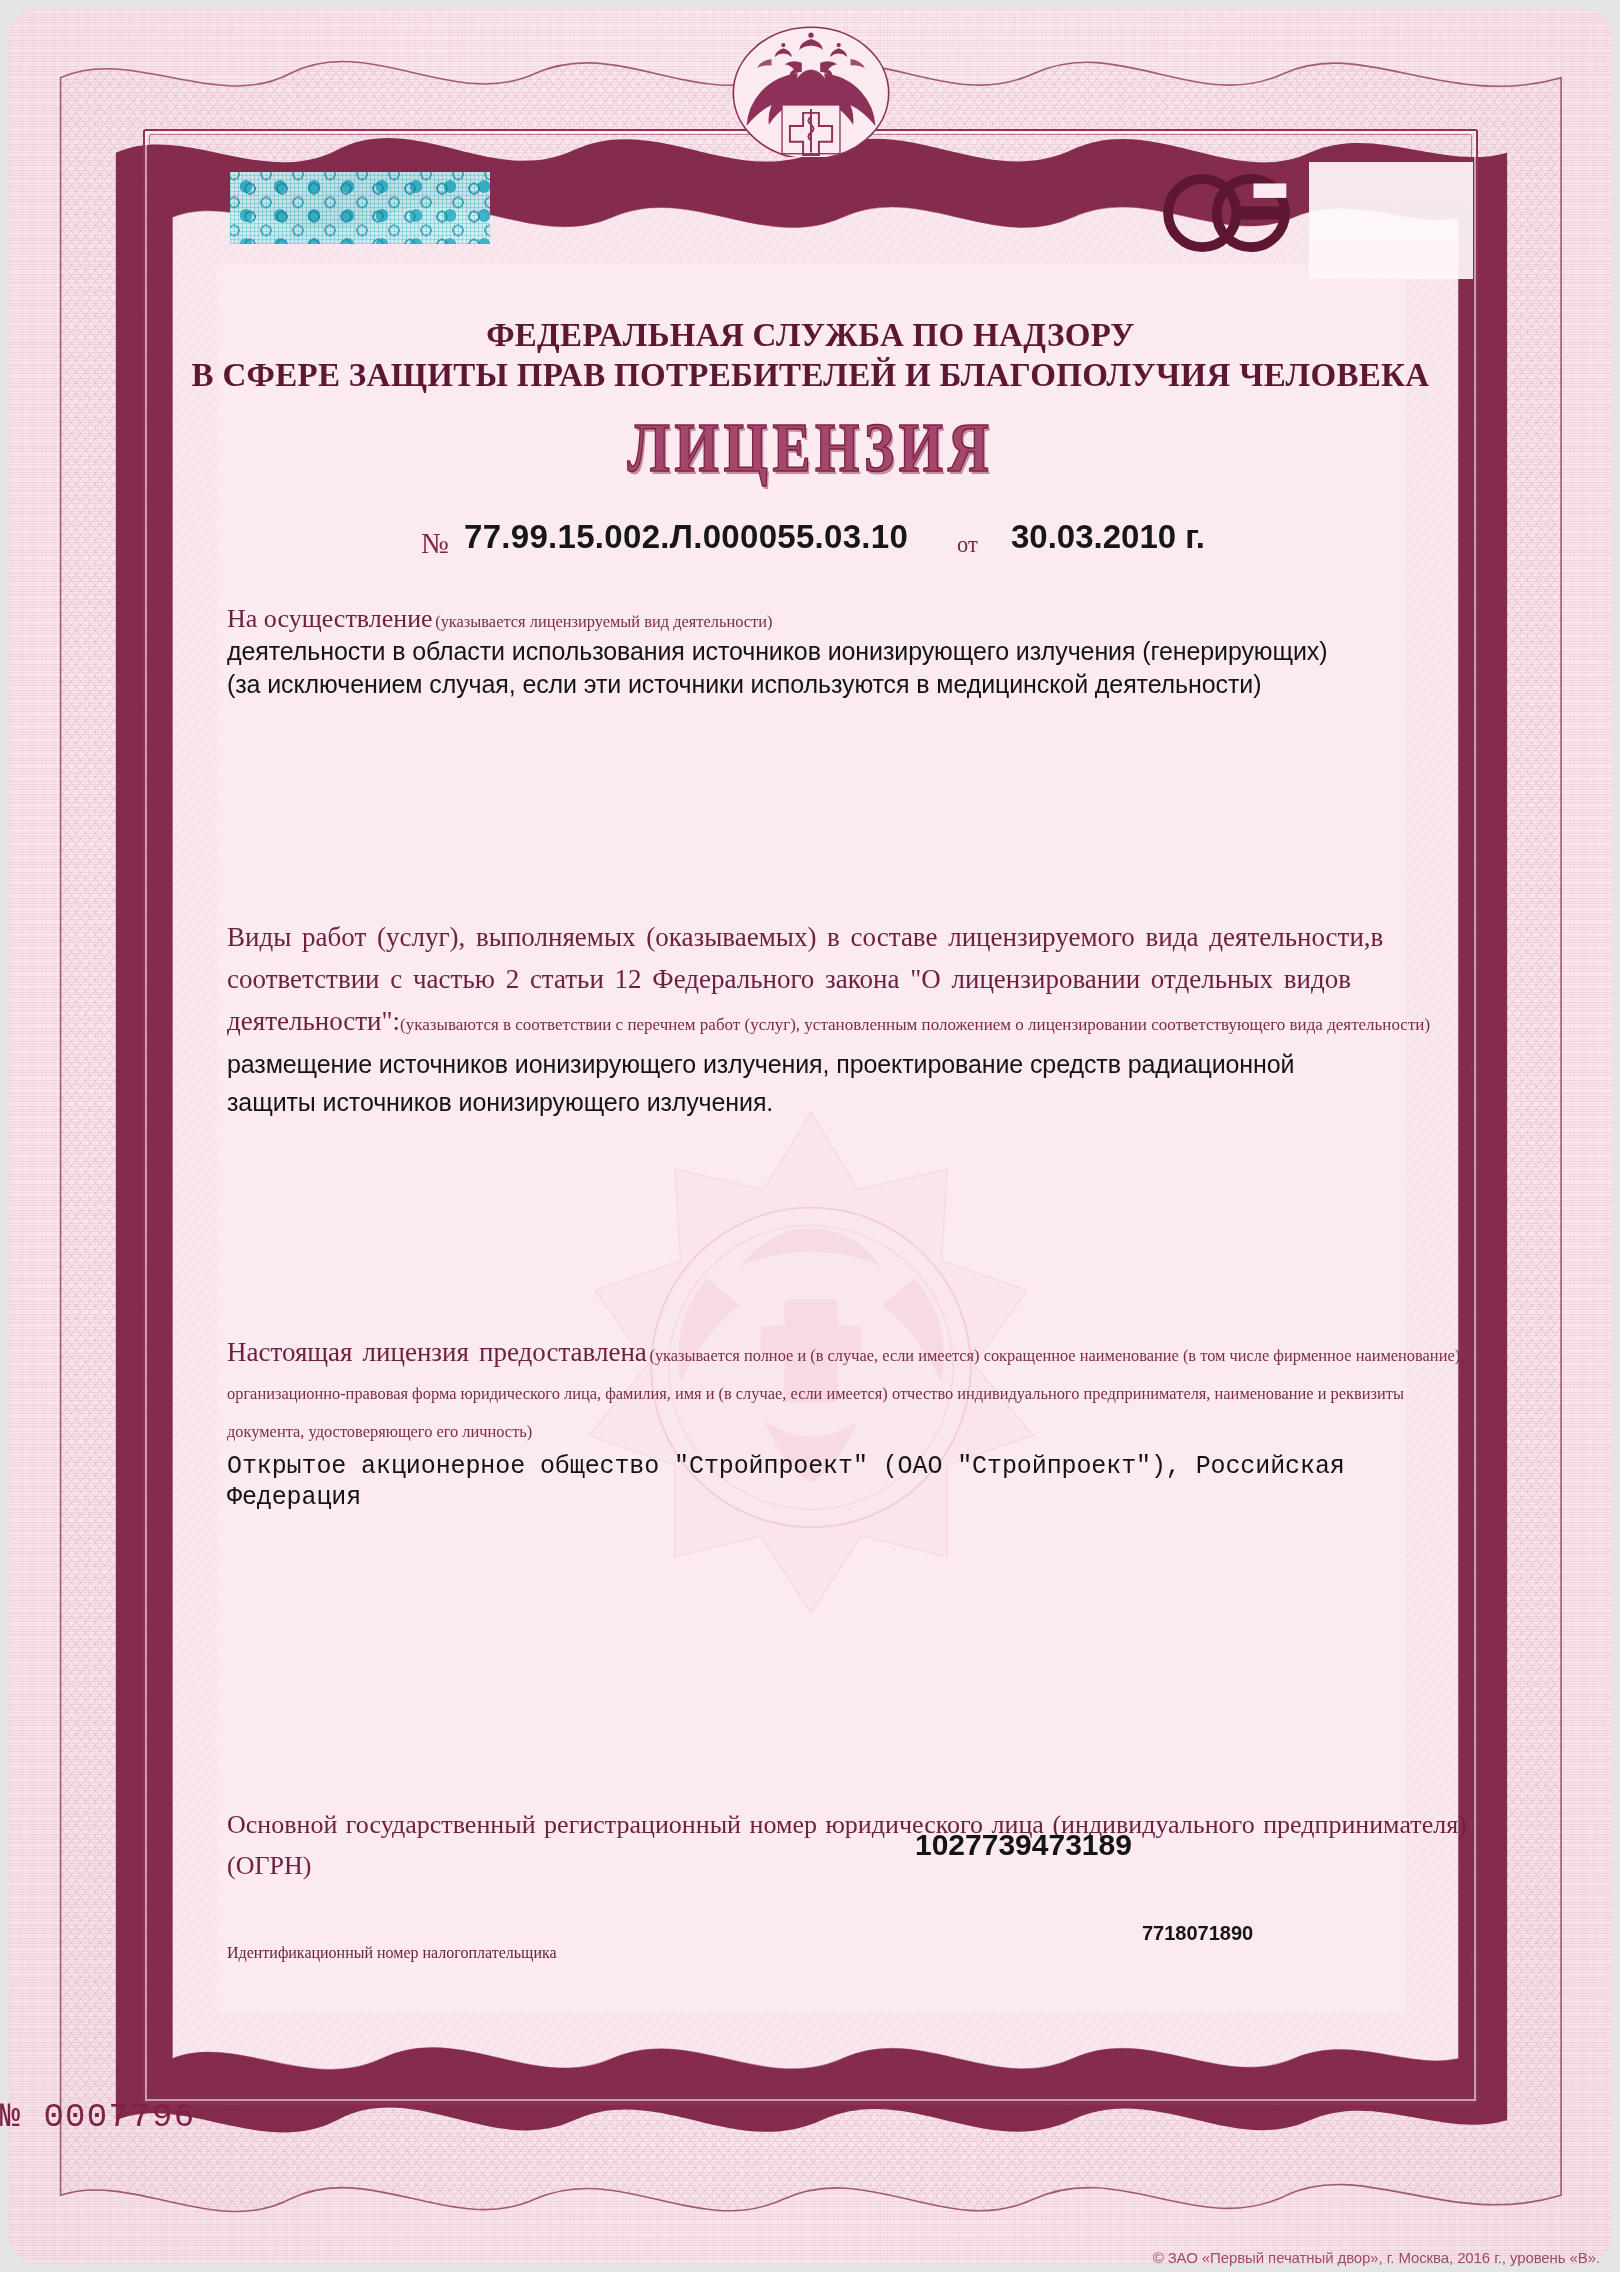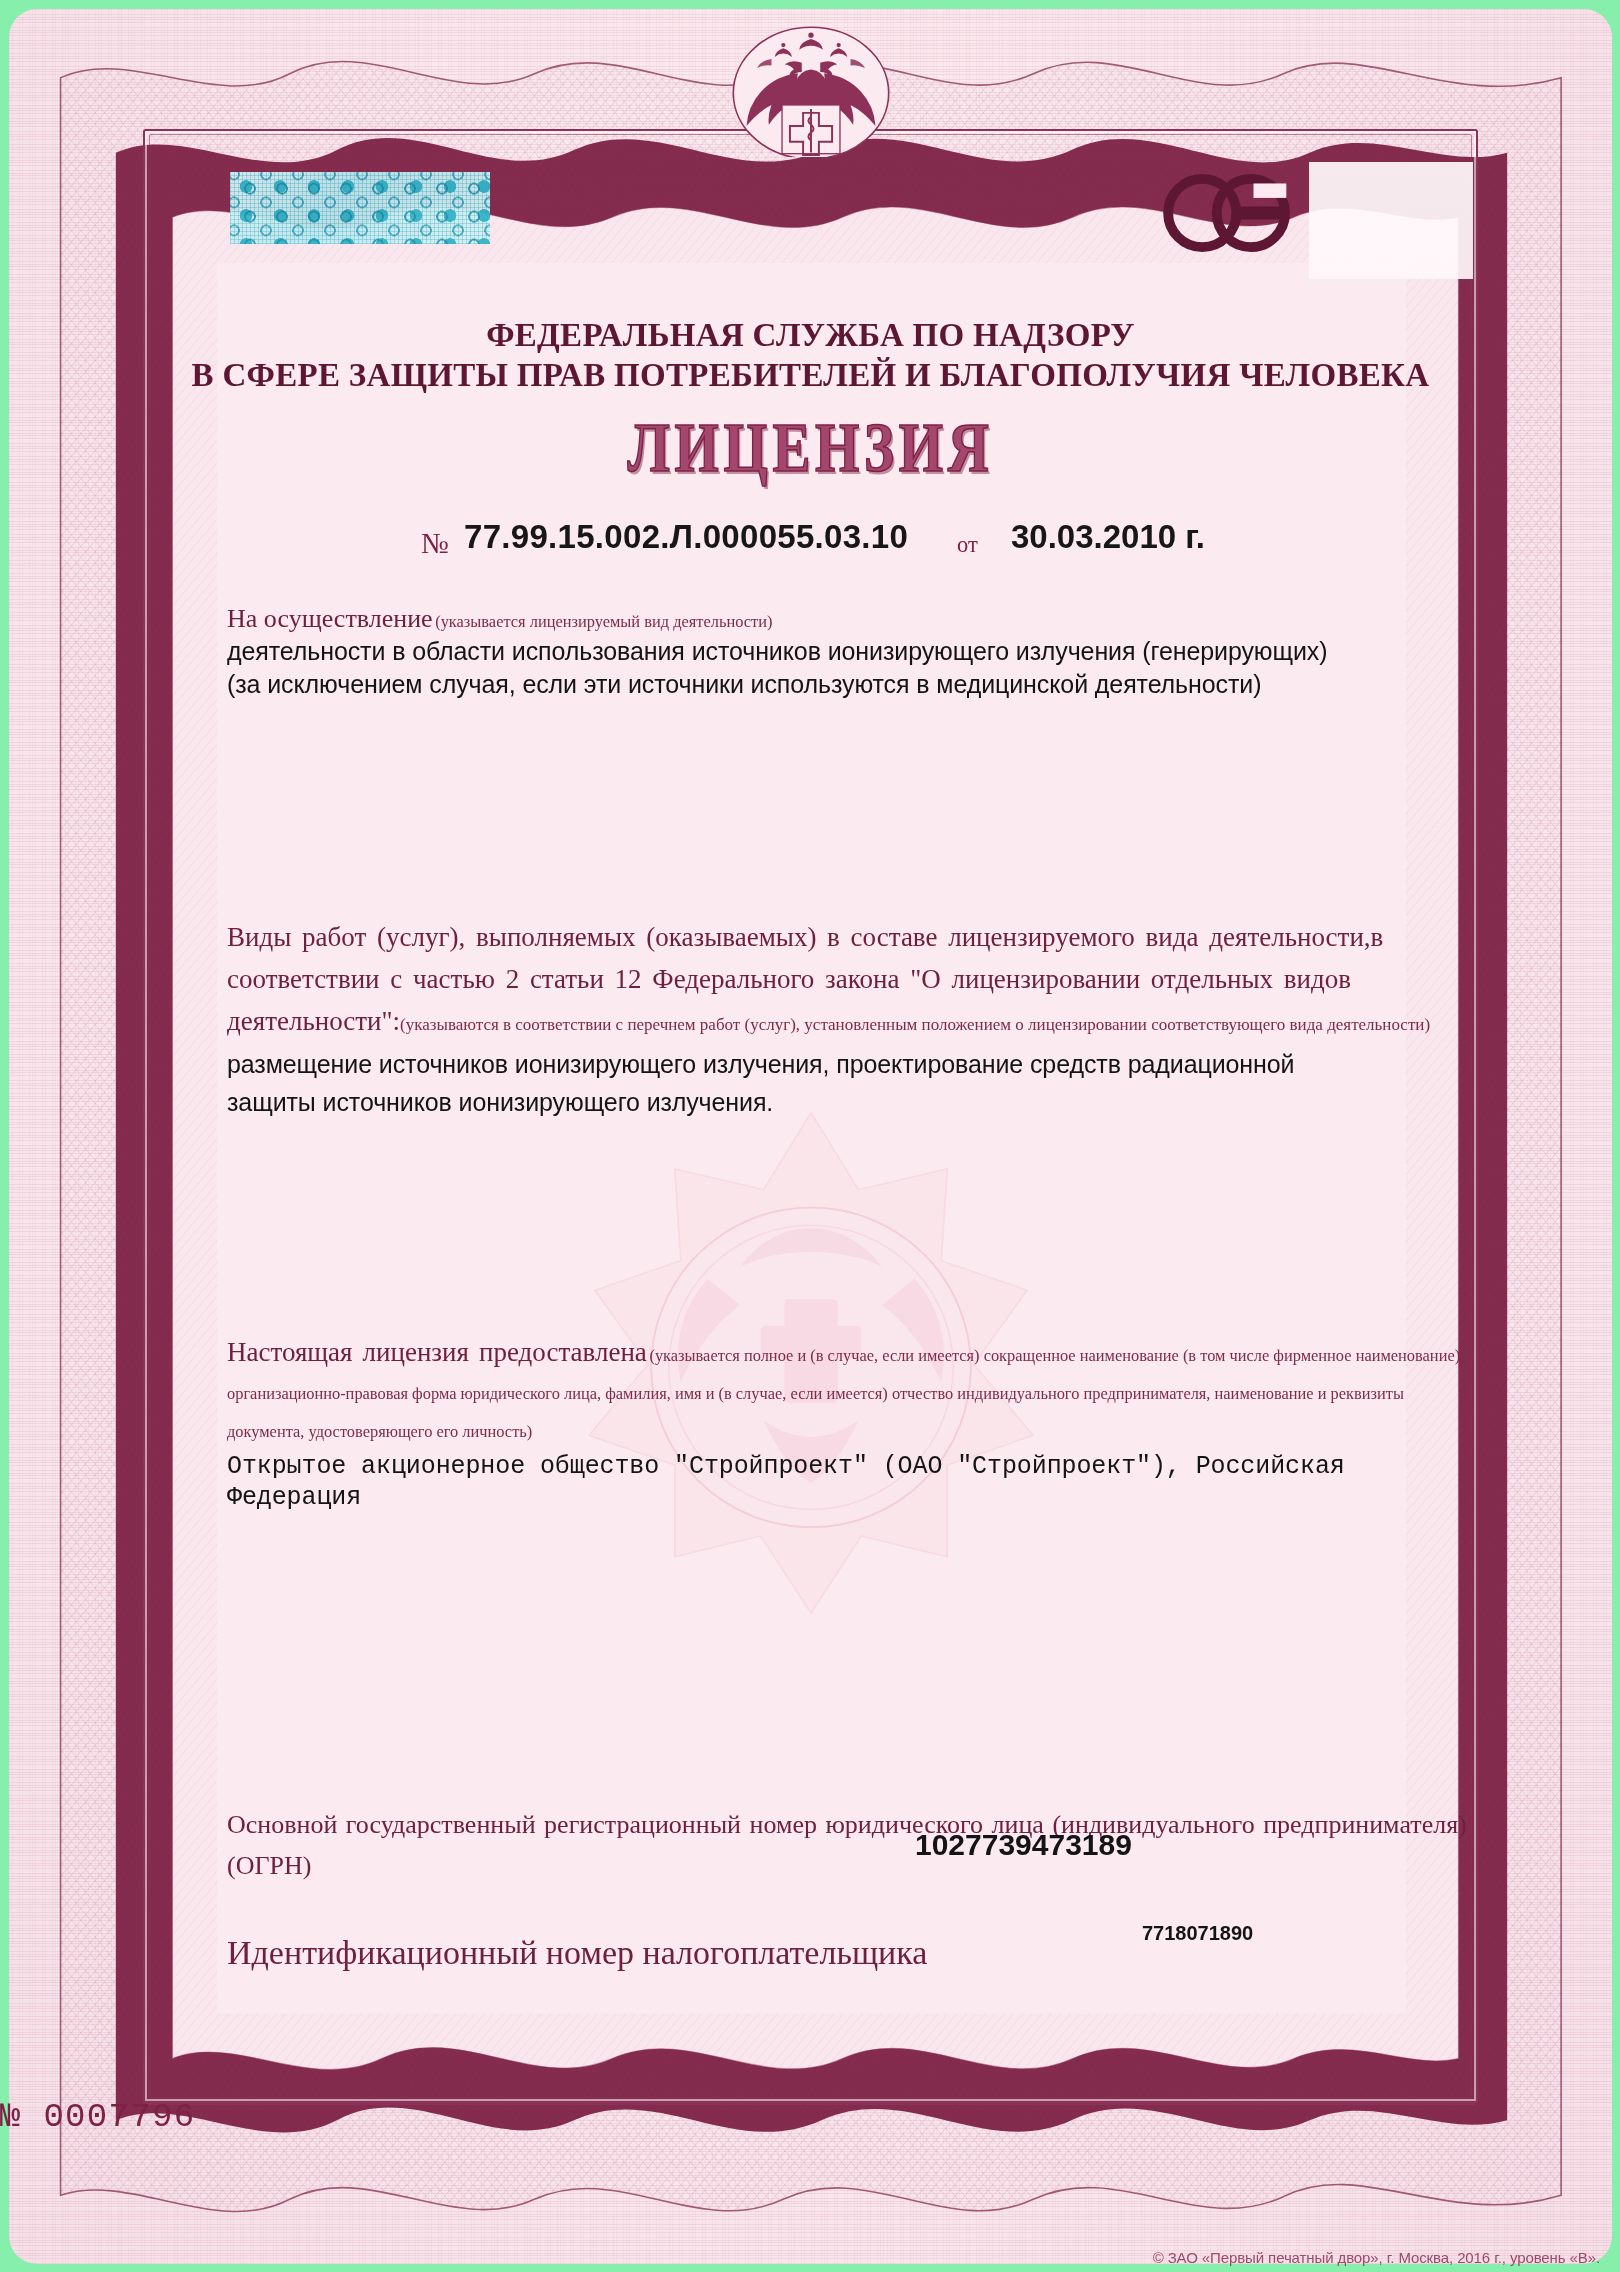--- a/index.html
+++ b/index.html
@@ -4,21 +4,21 @@
 <title>Лицензия</title>
 <style>
   html,body{margin:0;padding:0;background:#ffffff;}
   body{
     width:1621px;height:2273px;position:relative;overflow:hidden;
     font-family:"Liberation Serif", serif;
     -webkit-font-smoothing:antialiased;
   }
 
   
-  #page{position:absolute;inset:0;background:#86efac;}
+  #page{position:absolute;inset:0;background:#e5e5e5;}
 
   .paper{
     position:absolute;left:9.2px;top:9.2px;right:9.2px;bottom:9.2px;
     background:
       repeating-linear-gradient(0deg, rgba(190,120,150,.14) 0 0.7px, rgba(255,255,255,0) 0.7px 2.6px),
       repeating-linear-gradient(90deg, rgba(190,120,150,.07) 0 0.7px, rgba(255,255,255,0) 0.7px 3.3px),
       radial-gradient(ellipse at 50% 42%, #fdf1f4 0%, #fbe9ee 45%, #f6dfe7 100%);
     border-radius:28px;
   }
 
@@ -158,21 +158,21 @@
 
   
   #sec-ogrn{top:1804px;}
   #sec-ogrn .slabel{font-size:26px;line-height:41px;word-spacing:2px;}
   .ogrn-val{
     position:absolute;left:671px;top:24px;
     font-family:"Liberation Sans", sans-serif;font-size:30px;font-weight:700;color:#141414;margin-left:17px;
   }
   
   #sec-inn{top:1934px;}
-  #sec-inn .slabel{font-size:34px;line-height:38px;}
+  #sec-inn .slabel{font-size:16px;line-height:38px;}
   .inn-val{
     position:absolute;left:915px;top:-12px;
     font-family:"Liberation Sans", sans-serif;font-size:20px;font-weight:700;color:#141414;
   }
 
   
   .serial{
     position:absolute;left:0;right:0;top:2098px;
     color:#7d2246;font-family:Liberation Mono, monospace;
     font-size:34px;letter-spacing:1.3px;

